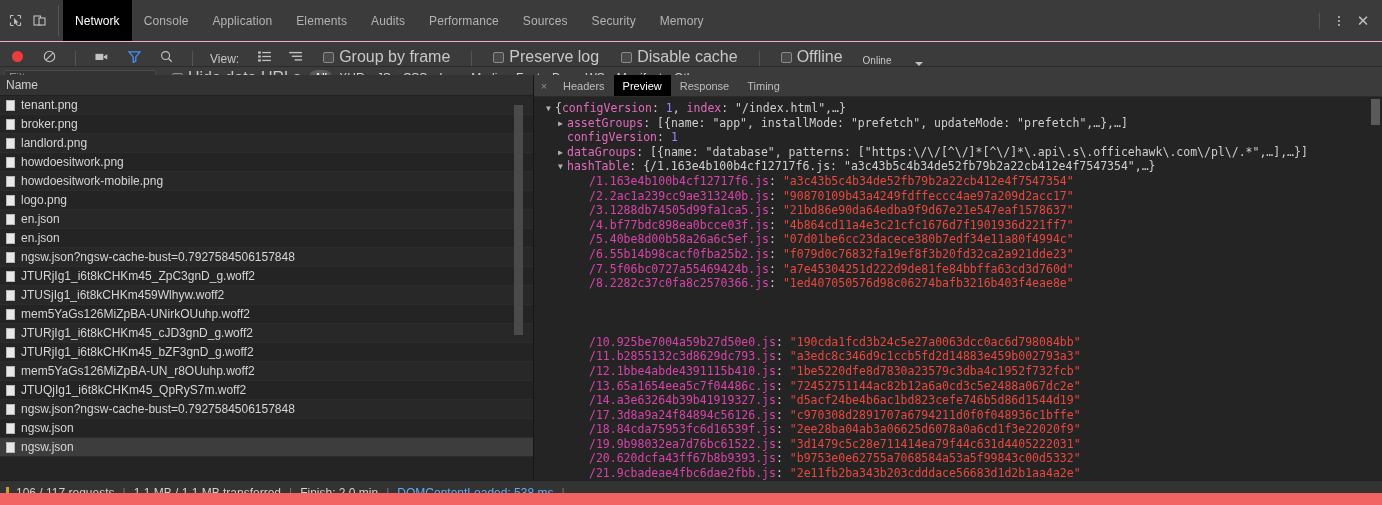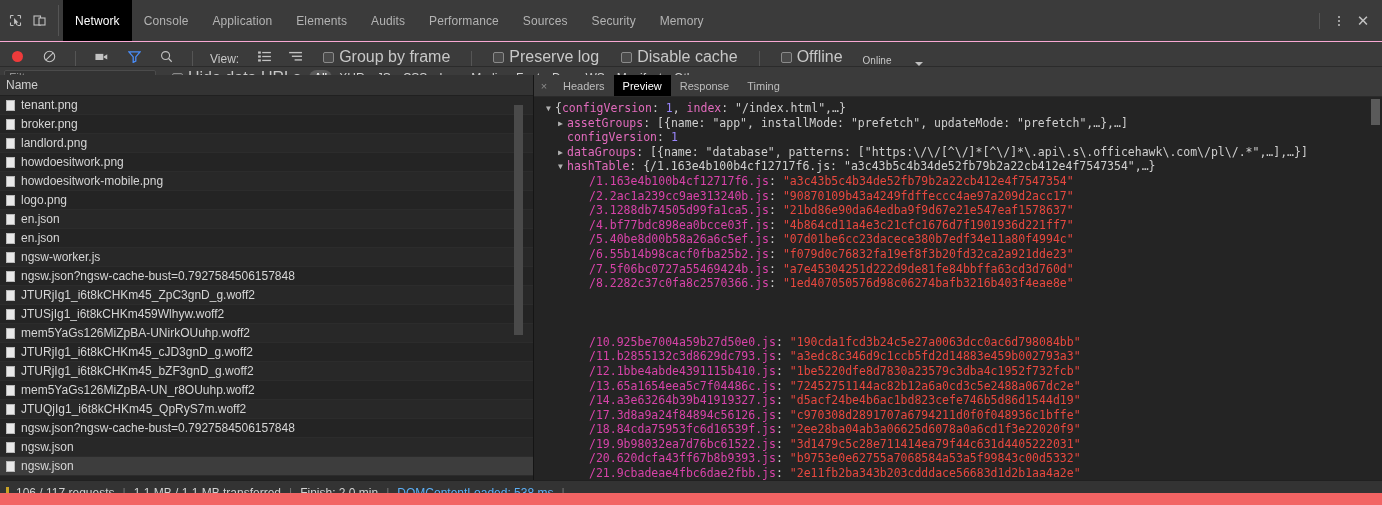--- a/index.html
+++ b/index.html
@@ -342,24 +342,20 @@
           <span class="fico"></span>
           <span class="rname">logo.png</span>
         </div>
         <div class="row">
           <span class="fico"></span>
           <span class="rname">en.json</span>
         </div>
         <div class="row">
           <span class="fico"></span>
           <span class="rname">en.json</span>
-        </div>
-        <div class="row">
-          <span class="fico"></span>
-          <span class="rname">ngsw-worker.js</span>
         </div>
         <div class="row">
           <span class="fico"></span>
           <span class="rname">ngsw.json?ngsw-cache-bust=0.7927584506157848</span>
         </div>
         <div class="row">
           <span class="fico"></span>
           <span class="rname">JTURjIg1_i6t8kCHKm45_ZpC3gnD_g.woff2</span>
         </div>
         <div class="row">

